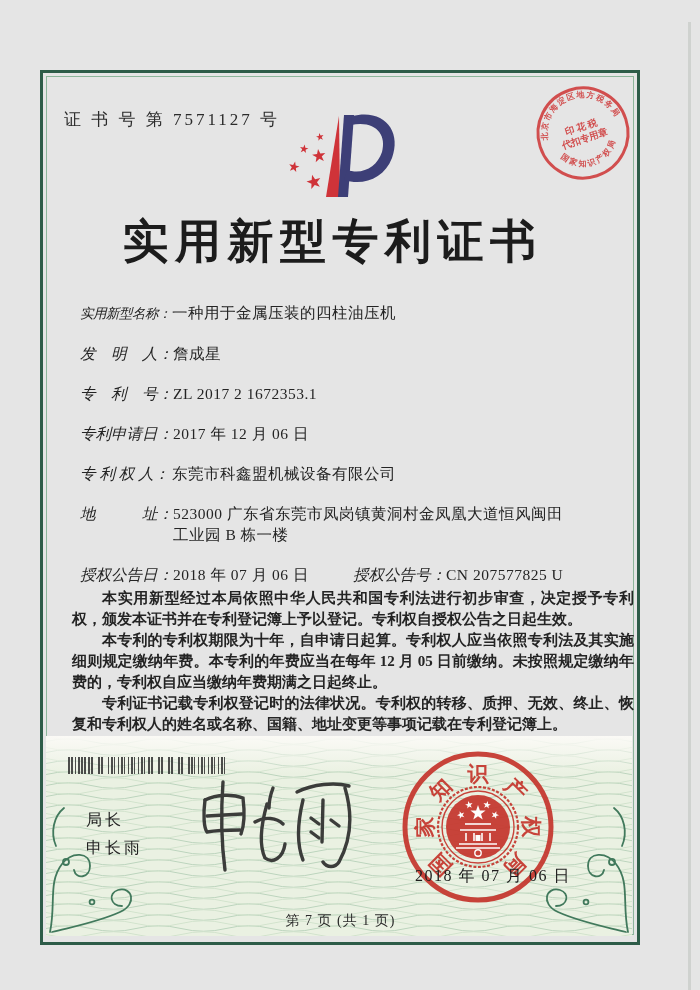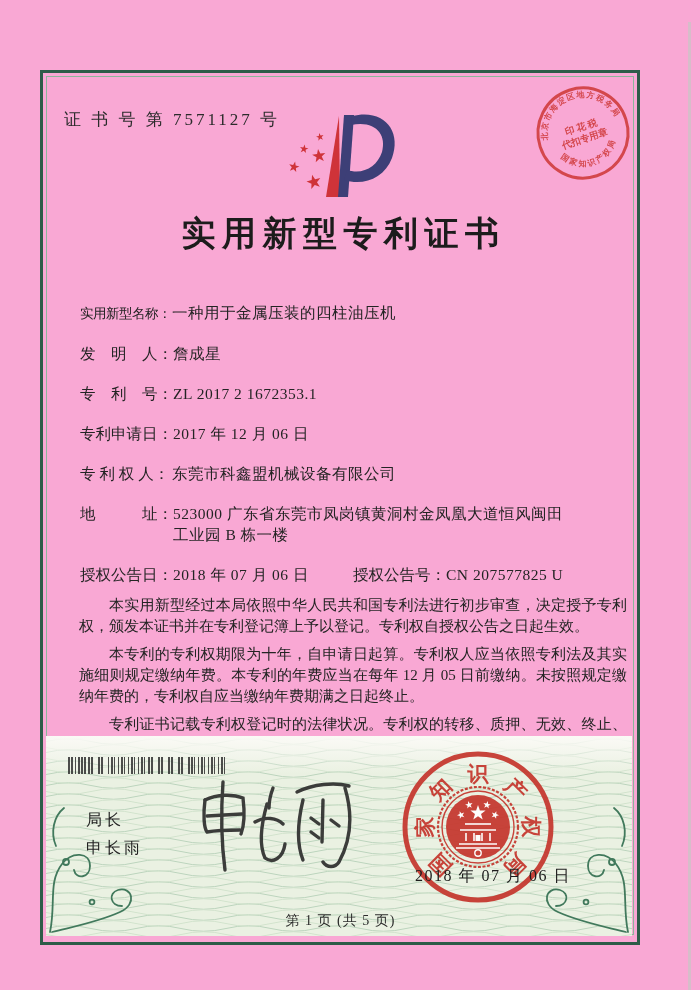--- a/index.html
+++ b/index.html
@@ -1,39 +1,39 @@
 <!DOCTYPE html>
 <html><head>
 <meta charset="utf-8">
 <style>
   html,body{margin:0;padding:0;}
   body{width:700px;height:990px;font-family:"Liberation Serif","DejaVu Serif",serif;}
-  .page{position:relative;width:700px;height:990px;background:#f9a8d4;overflow:hidden;}
+  .page{position:relative;width:700px;height:990px;background:#e5e5e5;overflow:hidden;}
   .scan-edge{position:absolute;left:688px;top:22px;width:3px;height:968px;background:#c3c8c3;opacity:.65;}
 
   .frame-outer{position:absolute;left:40px;top:70px;width:594px;height:869px;border:3px solid #2d5c48;}
   .frame-inner{position:absolute;left:46px;top:76px;width:586px;height:857px;border:1px solid #8cb69b;}
 
   .cert-no{position:absolute;left:64px;top:108px;font-size:17px;letter-spacing:3px;color:#2b2b2b;}
   .logo{position:absolute;left:278px;top:103px;width:150px;height:100px;}
   .tax-stamp{position:absolute;left:531px;top:81px;width:104px;height:104px;opacity:.88;}
-  .title{position:absolute;left:43px;top:211px;width:601px;text-align:center;font-size:34px;font-weight:bold;letter-spacing:6.5px;color:#1c1c1c;}
+  .title{position:absolute;left:32px;top:211px;width:601px;text-align:center;font-size:46px;font-weight:bold;letter-spacing:6.5px;color:#1c1c1c;}
 
   .fields{position:absolute;left:80px;top:302px;width:556px;font-size:15.5px;color:#242424;}
   .field-row{display:flex;margin-bottom:19px;line-height:21px;}
-  .flabel{flex:0 0 92px;white-space:pre;}
+  .flabel{flex:0 0 92px;white-space:pre;font-style:italic;}
   .flabel.tight{font-size:13.5px;letter-spacing:-.5px;line-height:21px;padding-top:1px;}
   .fvalue{letter-spacing:.5px;}
   .fvalue .vline{display:block;}
   .two-col{position:relative;}
   .pair-right{position:absolute;left:273px;top:0;display:flex;}
   .pair-right .flabel{flex:0 0 92px;}
 
   .paras{position:absolute;left:72px;top:588px;width:562px;font-size:15px;line-height:21px;color:#242424;text-align:justify;}
-  .paras p{margin:7px;text-indent:2em;}
+  .paras p{margin:0;text-indent:2em;font-weight:bold;}
 
   .green-panel{position:absolute;left:46px;top:736px;width:586px;height:200px;}
   .barcode{position:absolute;left:68px;top:757px;width:158px;height:17px;opacity:.85;
     background:repeating-linear-gradient(90deg,#2f2f2f 0 1.5px,rgba(0,0,0,0) 1.5px 3px,#2f2f2f 3px 5px,rgba(0,0,0,0) 5px 6.5px,#2f2f2f 6.5px 7.5px,rgba(0,0,0,0) 7.5px 10px);}
   .issuer-title{position:absolute;left:86px;top:810px;font-size:16px;letter-spacing:3px;color:#222;}
   .issuer-name{position:absolute;left:86px;top:838px;font-size:16px;letter-spacing:3px;color:#222;font-family:Liberation Serif, serif;}
   .signature{position:absolute;left:185px;top:770px;width:170px;height:105px;}
   .big-seal{position:absolute;left:396px;top:745px;width:164px;height:164px;opacity:.92;}
   .seal-date{position:absolute;left:415px;top:866px;font-size:16px;letter-spacing:1.5px;color:#1c1c1c;}
   .footer{position:absolute;left:40px;top:912px;width:601px;text-align:center;font-size:14px;letter-spacing:1px;color:#2b2b2b;}
@@ -208,16 +208,16 @@
         <path d="M-12,6 V14 M-4,6 V14 M4,6 V14 M12,6 V14"></path>
         <path d="M-19,17 H19 M-22,21 H22"></path>
         <circle cy="26" r="3.2" stroke-width="1.4"></circle>
       </g>
       <rect x="-2.5" y="8" width="5" height="6" fill="#ffffff"></rect>
     </g>
   </svg>
 
   <div class="seal-date">2018 年 07 月 06 日</div>
 
-  <div class="footer">第 1 页 (共 5 页)</div>
+  <div class="footer">第 7 页 (共 1 页)</div>
 
   <div class="scan-edge"></div>
 </div>
 
 </body></html>

